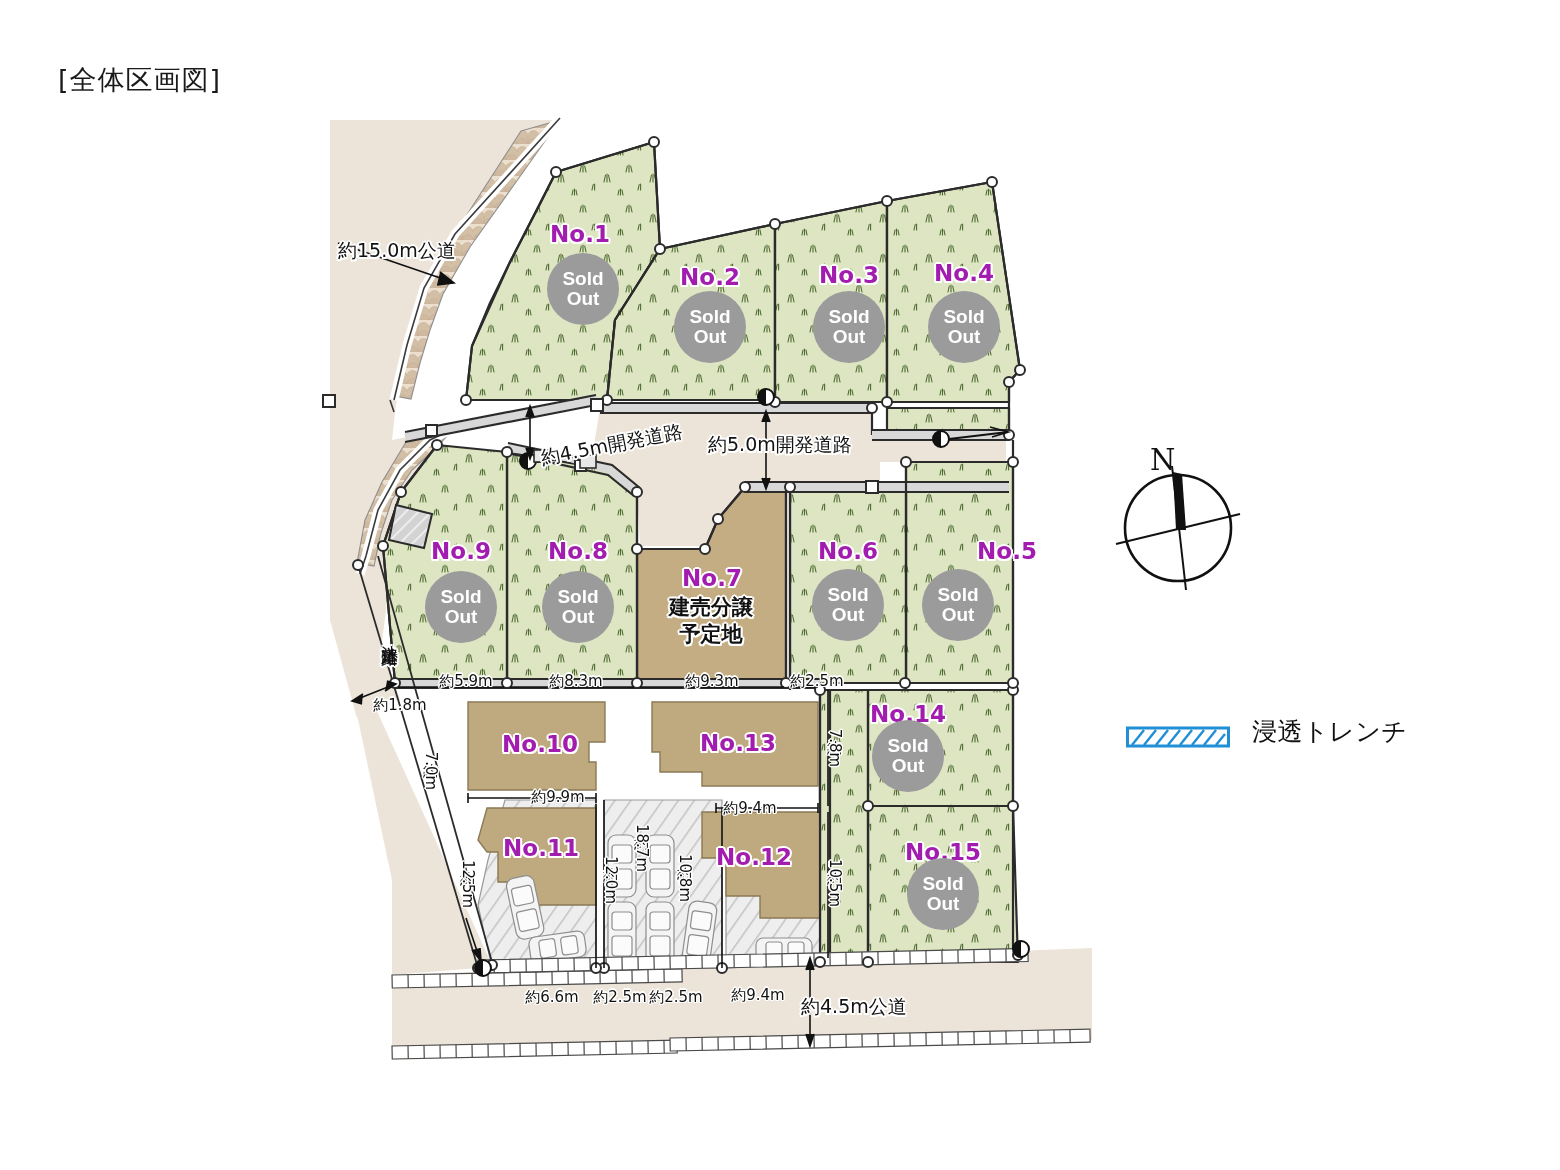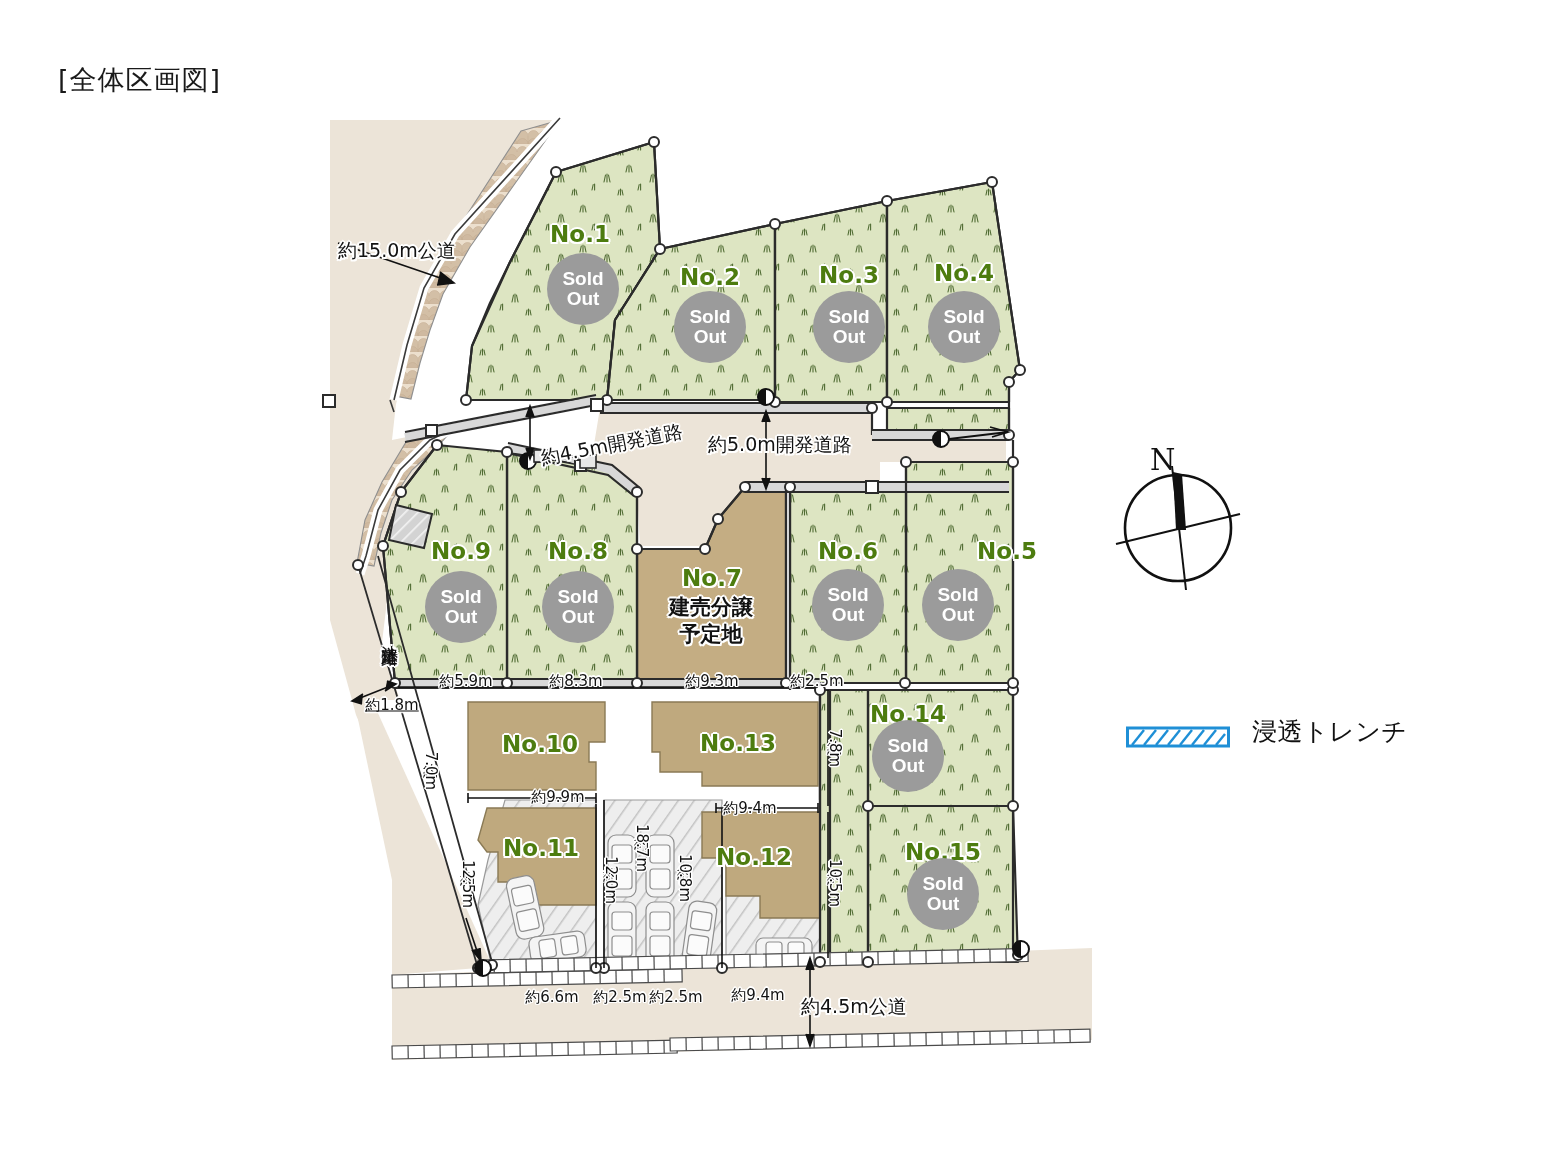--- a/index.html
+++ b/index.html
@@ -18,21 +18,21 @@
   #legend{position:absolute;left:1118px;top:686px;width:400px;}
   .legend-row{display:flex;align-items:flex-end;height:62px;}
   .legend-sym{width:120px;display:flex;align-items:center;justify-content:center;}
   .legend-label{
     font-size:25px;color:#111;letter-spacing:0.5px;margin-left:14px;
     font-family:"DejaVu Sans","Liberation Sans",sans-serif;
   }
 
   
   .lot-no{
-    position:absolute;font-size:23px;font-weight:bold;color:#4d7c0f;
+    position:absolute;font-size:23px;font-weight:bold;color:#a21caf;
     font-family:"DejaVu Sans","Liberation Sans",sans-serif;
     white-space:nowrap;transform:translate(-50%,-50%);
     text-shadow:
       2px 0 #fff,-2px 0 #fff,0 2px #fff,0 -2px #fff,
       1.5px 1.5px #fff,-1.5px 1.5px #fff,1.5px -1.5px #fff,-1.5px -1.5px #fff;
     pointer-events:none;
   }
   .lot-sub{
     position:absolute;font-size:21px;font-weight:bold;color:#111;line-height:1.12;
     font-family:"DejaVu Sans","Liberation Sans",sans-serif;text-align:center;
@@ -621,21 +621,21 @@
   <div class="dim" style="left:466px;top:681px;">約5.9m</div>
   <div class="dim" style="left:576px;top:681px;">約8.3m</div>
   <div class="dim" style="left:712px;top:681px;">約9.3m</div>
   <div class="dim" style="left:817px;top:681px;">約2.5m</div>
   <div class="dim" style="left:558px;top:797px;">約9.9m</div>
   <div class="dim" style="left:750px;top:808px;">約9.4m</div>
   <div class="dim" style="left:552px;top:997px;">約6.6m</div>
   <div class="dim" style="left:620px;top:997px;">約2.5m</div>
   <div class="dim" style="left:676px;top:997px;">約2.5m</div>
   <div class="dim" style="left:758px;top:995px;">約9.4m</div>
-  <div class="dim" style="left:392px;top:705px;text-decoration:underline;">約1.8m</div>
+  <div class="dim" style="left:400px;top:705px;">約1.8m</div>
   <div class="dim vert" style="left:430px;top:771px;">約7.0m</div>
   <div class="dim vert" style="left:467px;top:884px;">約12.5m</div>
   <div class="dim vert" style="left:610px;top:880px;">約12.0m</div>
   <div class="dim vert" style="left:641px;top:848px;">約18.7m</div>
   <div class="dim vert" style="left:684px;top:878px;">約10.8m</div>
   <div class="dim vert" style="left:834px;top:748px;">約7.8m</div>
   <div class="dim vert" style="left:834px;top:883px;">約10.5m</div>
 
   <div id="compass-n">N</div>
 </div>

